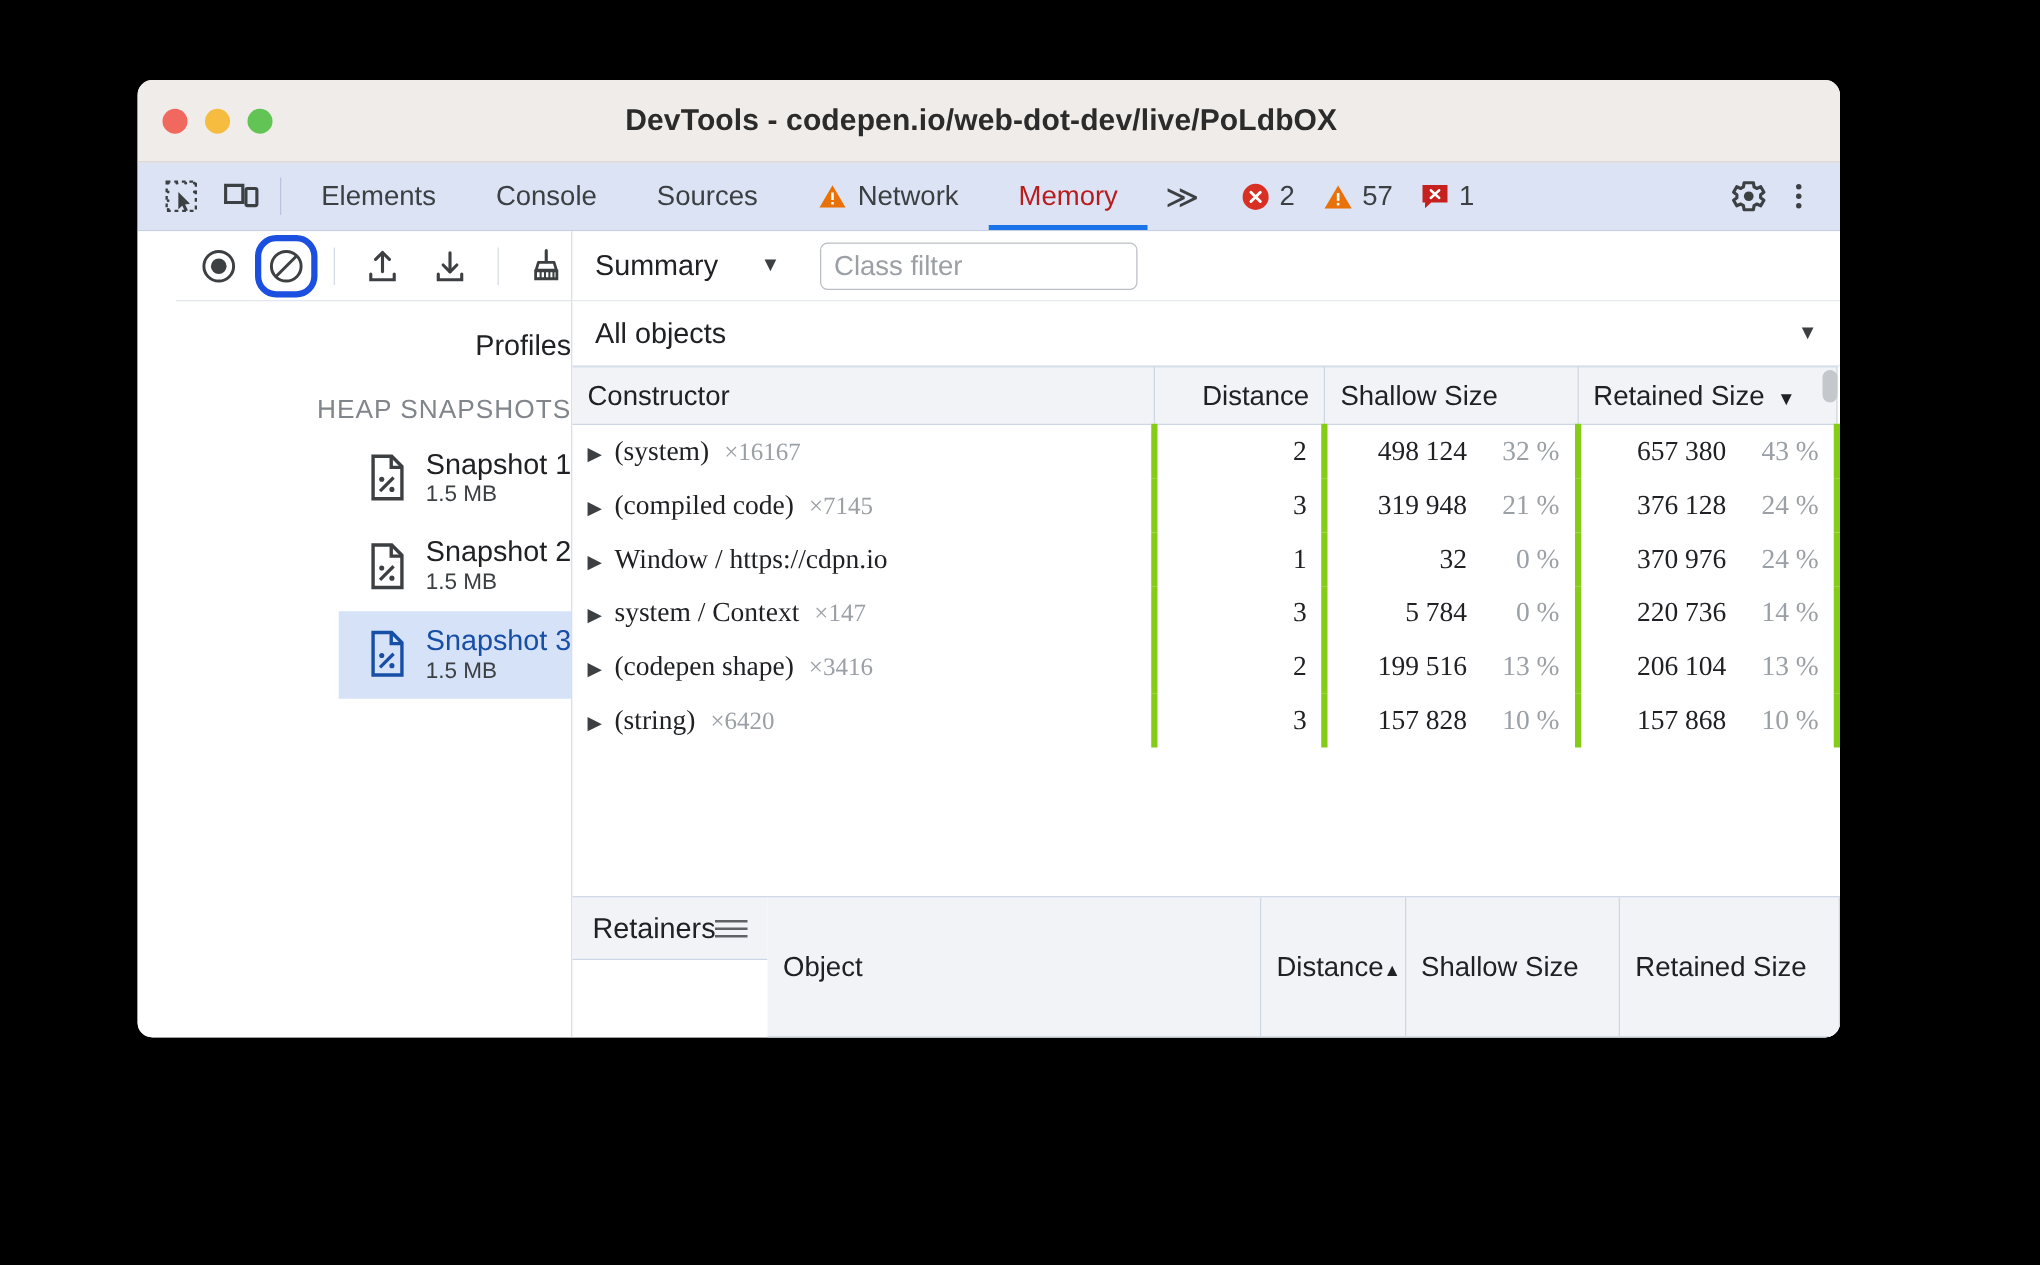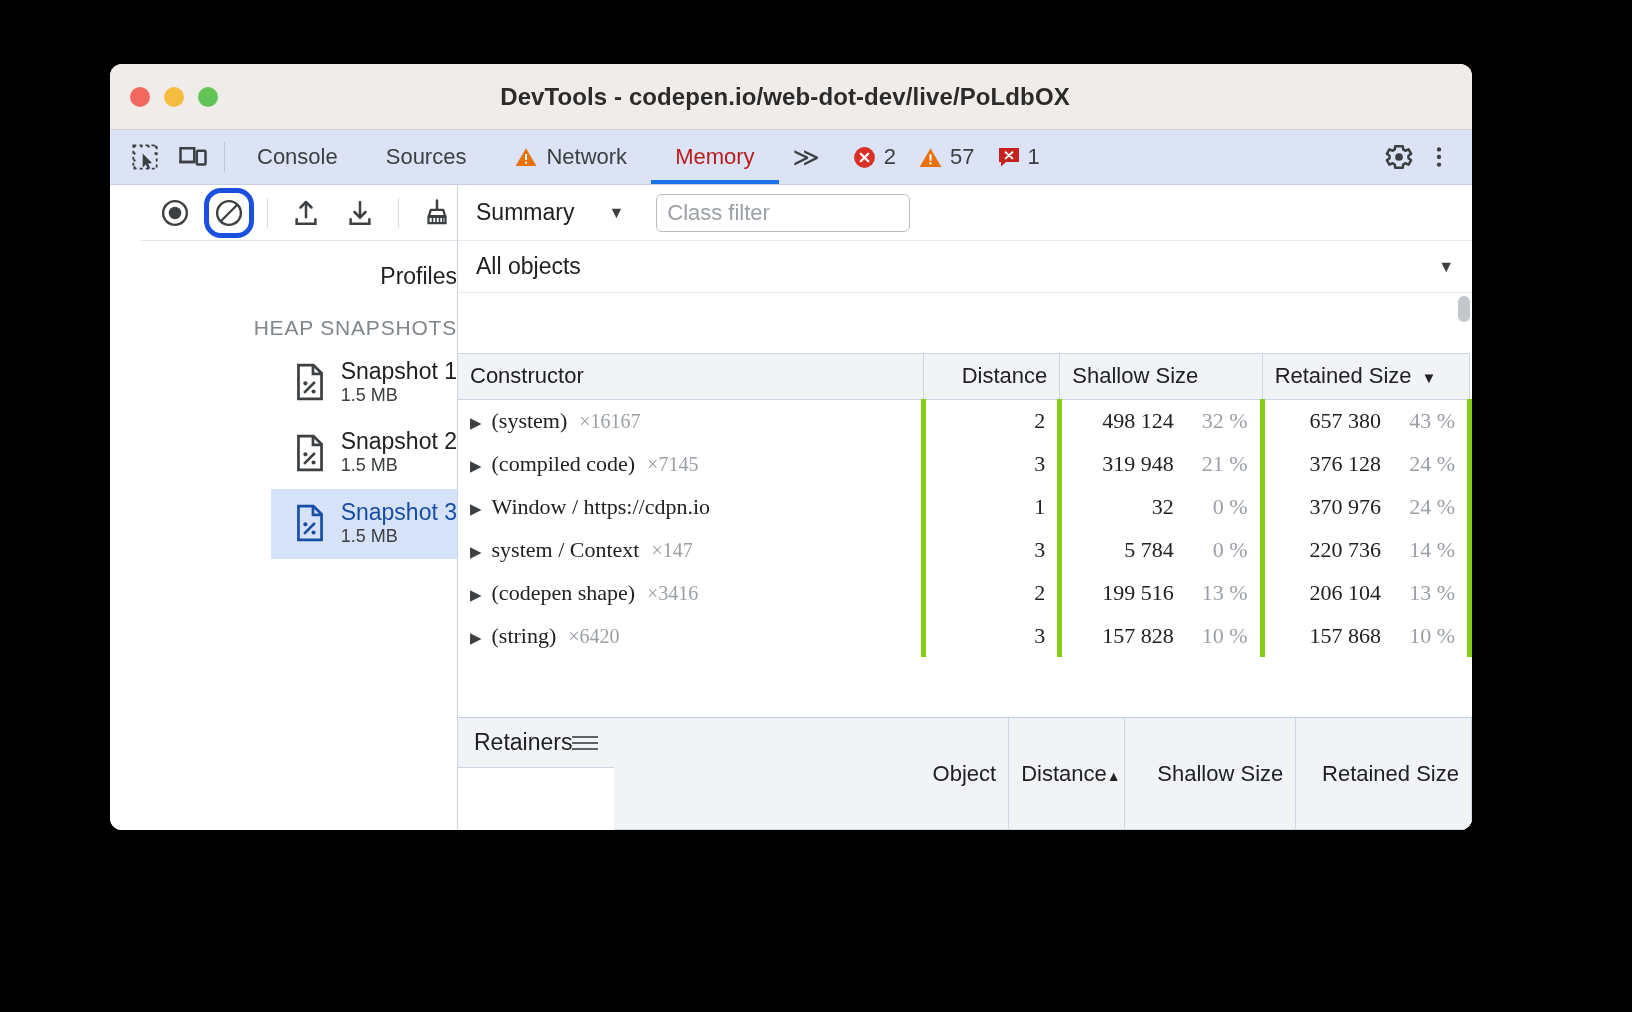--- a/index.html
+++ b/index.html
@@ -127,21 +127,21 @@
   .class-filter::placeholder { color: #9aa0a6; }
 
   .objects-row {
     height: 52px; display: flex; align-items: center;
     padding: 0 18px; border-bottom: 1px solid #e6e9ef;
     font-size: 23px; color: #202124; cursor: pointer;
   }
   .objects-row .caret { margin-left: auto; }
 
   
-  .grid-wrap { flex: 1 1 auto; display: flex; flex-direction: column; min-height: 0; position: relative; justify-content: center; }
+  .grid-wrap { flex: 1 1 auto; display: flex; flex-direction: column; min-height: 0; position: relative; }
   table.grid { width: 100%; border-collapse: collapse; table-layout: fixed; }
   table.grid th {
     background: #f1f3f7; font-weight: normal; font-size: 22px; color: #202124;
     text-align: left; padding: 9px 12px; height: 46px;
     border-right: 1px solid #cdd6e5; border-bottom: 1px solid #cdd6e5;
     border-top: 1px solid #cdd6e5;
     white-space: nowrap;
   }
   table.grid th.num { text-align: right; }
   table.grid th .sortarrow { font-size: 15px; margin-left: 10px; }
@@ -172,21 +172,21 @@
     height: 50px; background: #f1f3f7; display: flex; align-items: center;
     padding: 0 16px; font-size: 23px; color: #202124;
     border-bottom: 1px solid #cdd6e5;
   }
   .hamburger { margin-left: auto; display: flex; flex-direction: column; gap: 4px; cursor: pointer; }
   .hamburger span { display: block; width: 26px; height: 2px; background: #5f6368; }
   .ret-body { height: 112px; background: #fff; }
   table.retgrid { width: 100%; border-collapse: collapse; table-layout: fixed; }
   table.retgrid th {
     background: #f1f3f7; font-weight: normal; font-size: 22px; color: #202124;
-    text-align: right; padding: 9px 12px; height: 46px;
+    text-align: left; padding: 9px 12px; height: 46px;
     border-right: 1px solid #cdd6e5; border-bottom: 1px solid #cdd6e5;
     white-space: nowrap;
   }
   .upasc { font-size: 14px; }
   svg { display: block; }
 </style>
 </head>
 <body>
 
 <div id="window">
@@ -213,20 +213,23 @@
         <svg width="30" height="30" viewBox="0 0 24 24">
           <path d="M2 5h11v11H2z" fill="none" stroke="#3c4043" stroke-width="2"></path>
           <path d="M1 16h12" stroke="#3c4043" stroke-width="2"></path>
           <rect x="15" y="7" width="7" height="11" rx="1" fill="none" stroke="#3c4043" stroke-width="2"></rect>
         </svg>
       </div>
     </div>
     <div class="vsep"></div>
 
     <div class="tabs">
+      <div class="tab">
+        <span>Elements</span>
+      </div>
       <div class="tab">
         <span>Console</span>
       </div>
       <div class="tab">
         <span>Sources</span>
       </div>
       <div class="tab">
         <span>
           <svg width="24" height="24" viewBox="0 0 24 24">
               <path d="M12 3.2 22.4 21H1.6z" fill="#e8710a"></path>

